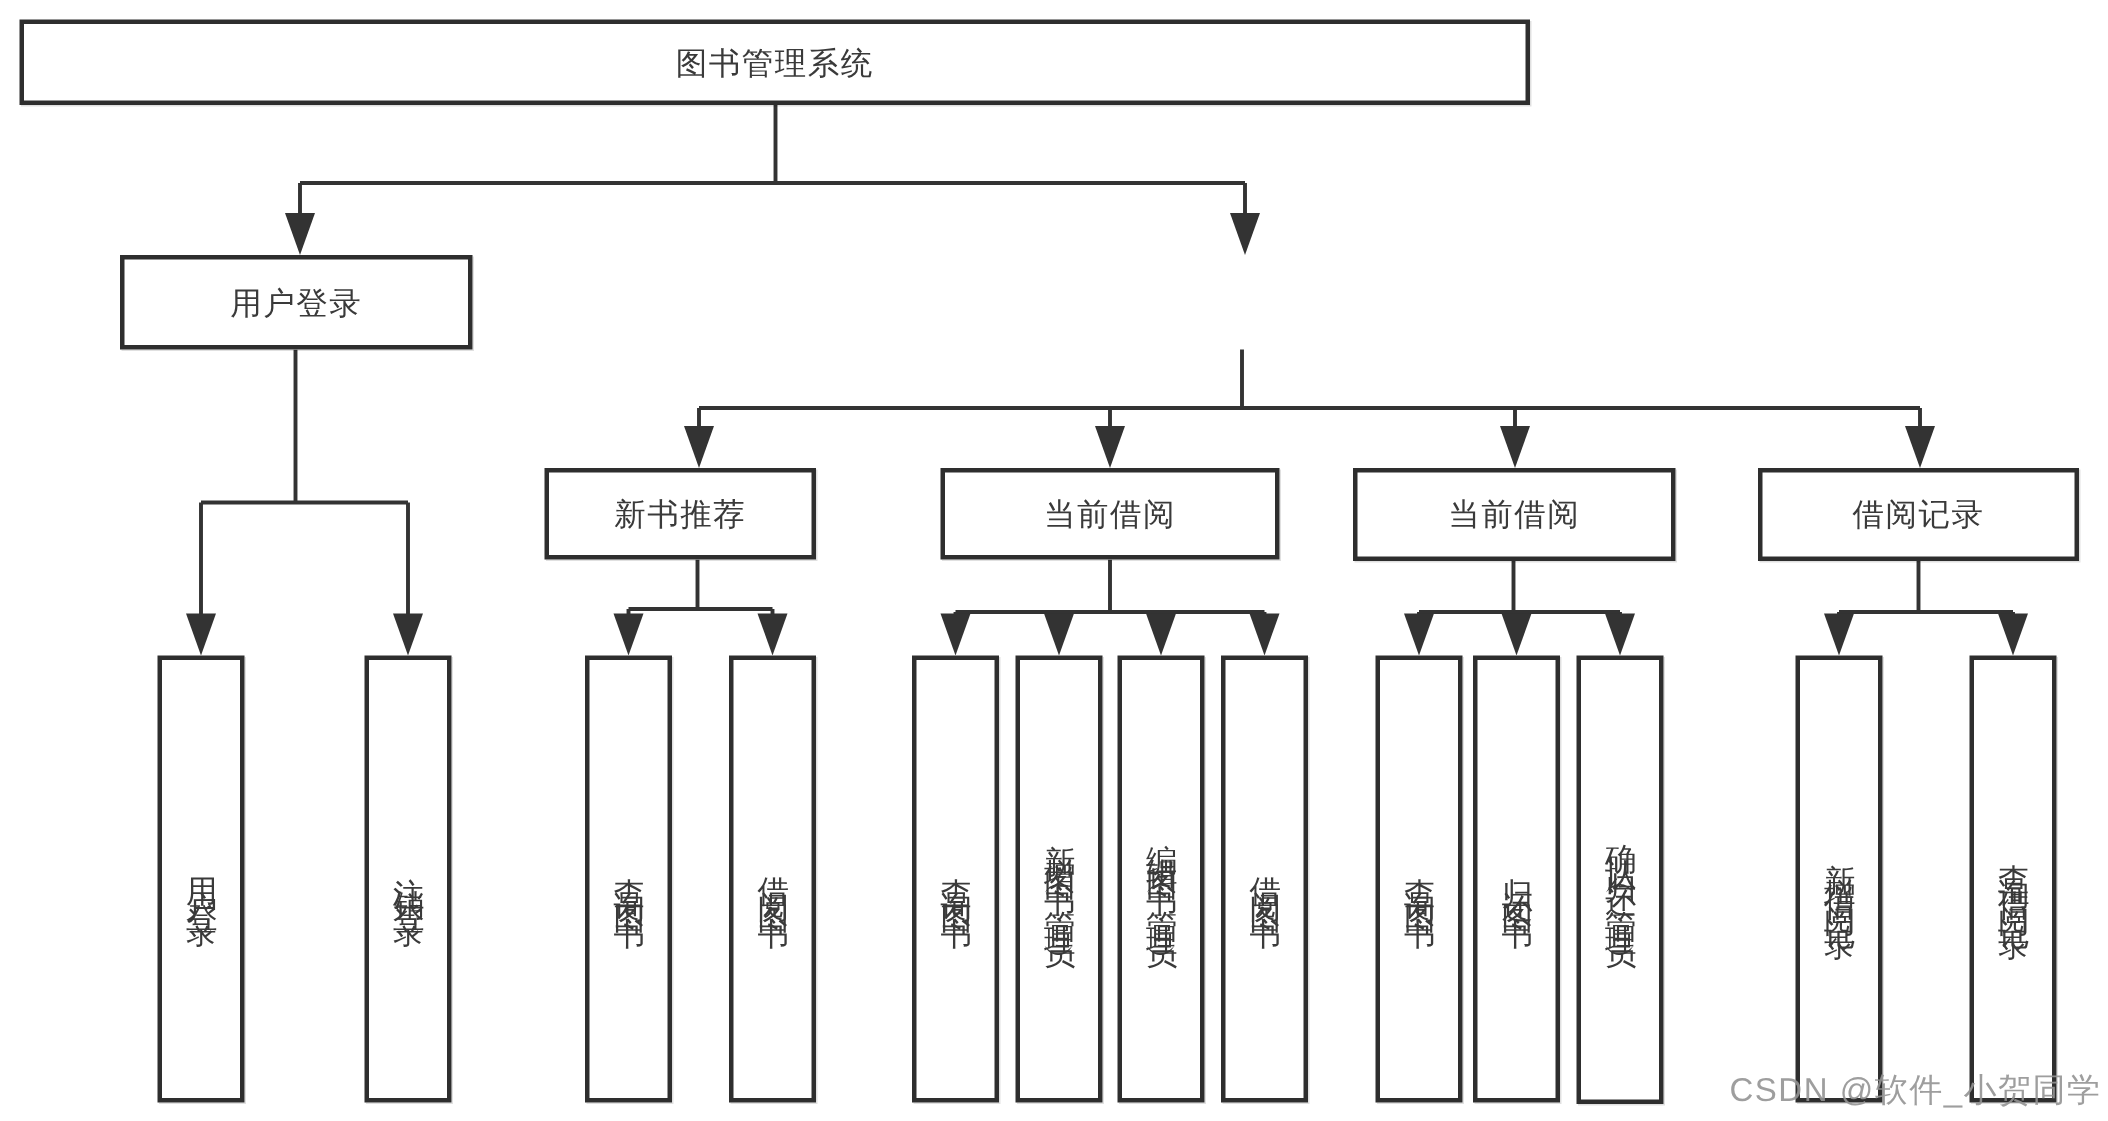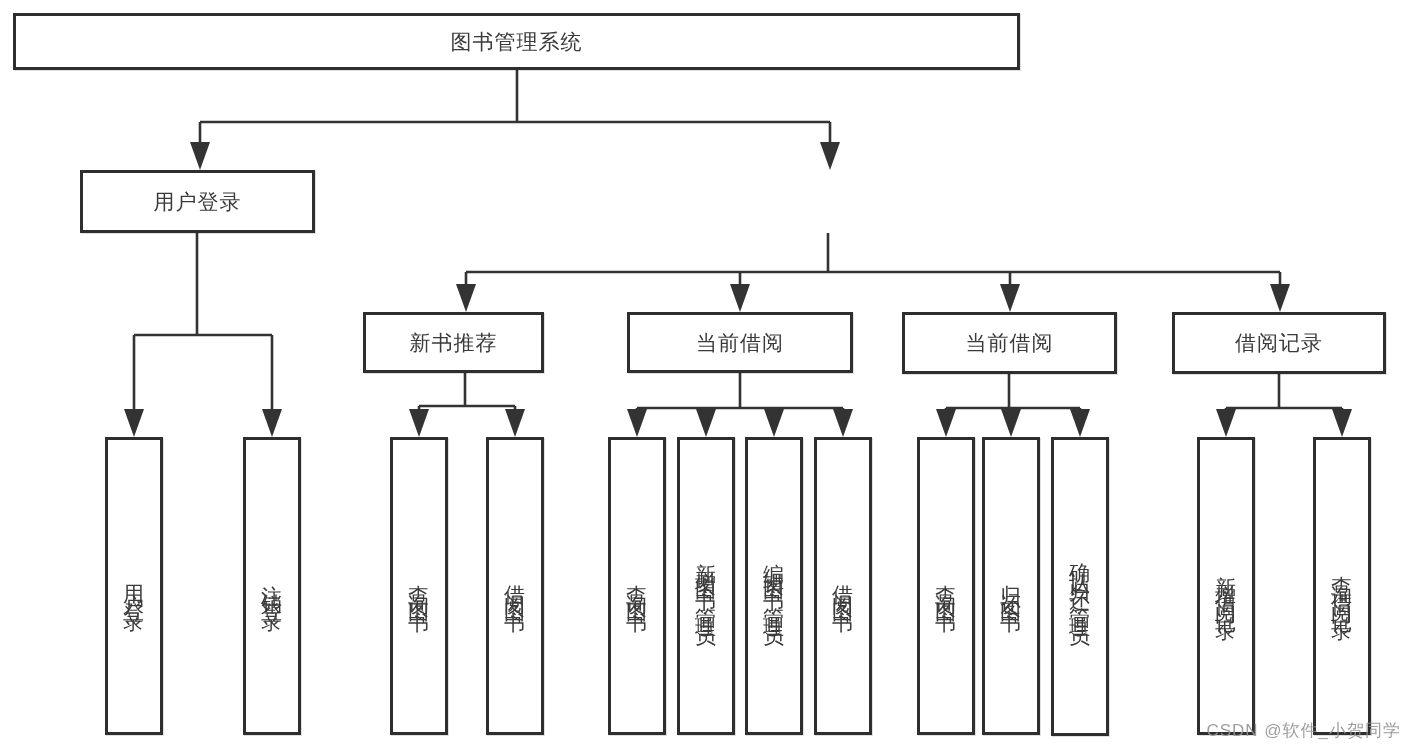--- a/index.html
+++ b/index.html
@@ -16,21 +16,21 @@
     color: #3a3a3a; font-size: 21px; z-index: 2;
     box-shadow: 1px 1px 0 rgba(0,0,0,0.12);
   }
   .node.h span { white-space: nowrap; letter-spacing: 1px; }
   .node.v span {
     writing-mode: vertical-rl; text-orientation: mixed;
     letter-spacing: 9px; line-height: 1; white-space: nowrap;
   }
   .watermark {
     position: absolute; right: 4px; bottom: 5px; z-index: 3;
-    font-size: 17px; color: rgba(148,148,148,0.9); letter-spacing: 1px;
+    font-size: 22px; color: rgba(148,148,148,0.9); letter-spacing: 1px;
     white-space: nowrap;
   }
 </style>
 </head>
 <body>
 
 <div id="canvas">
 
   <svg class="connectors" viewBox="0 0 1405 747" xmlns="http://www.w3.org/2000/svg">
     <g stroke="#333333" stroke-width="2.6" fill="none">

